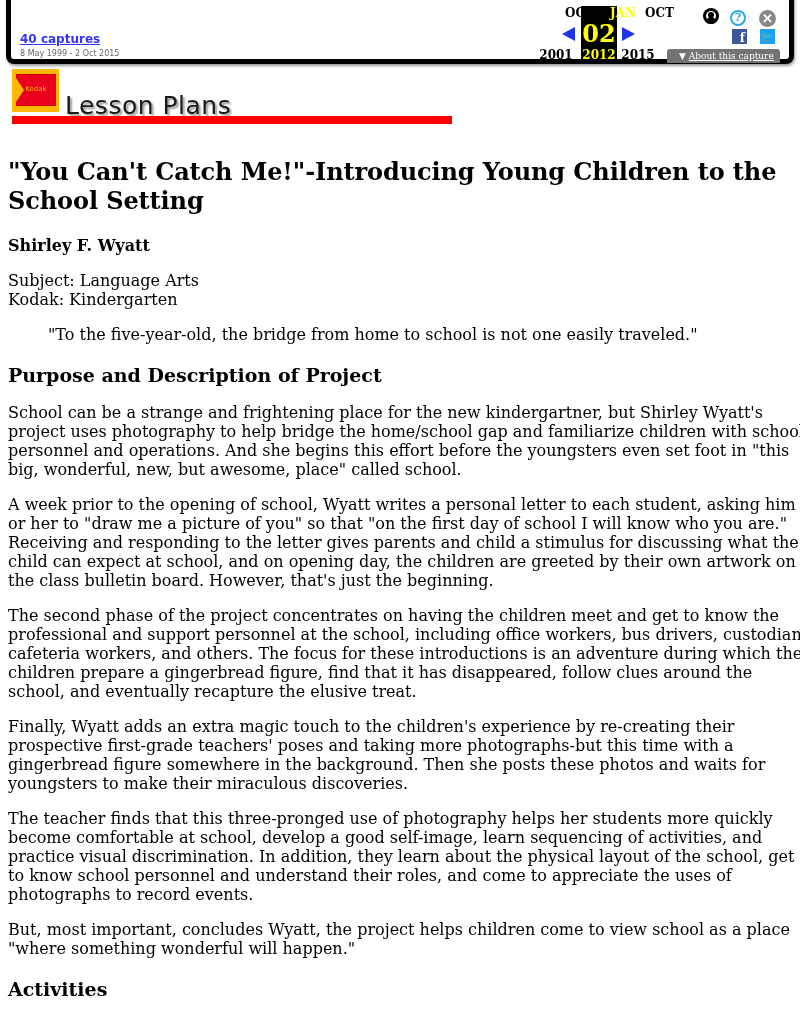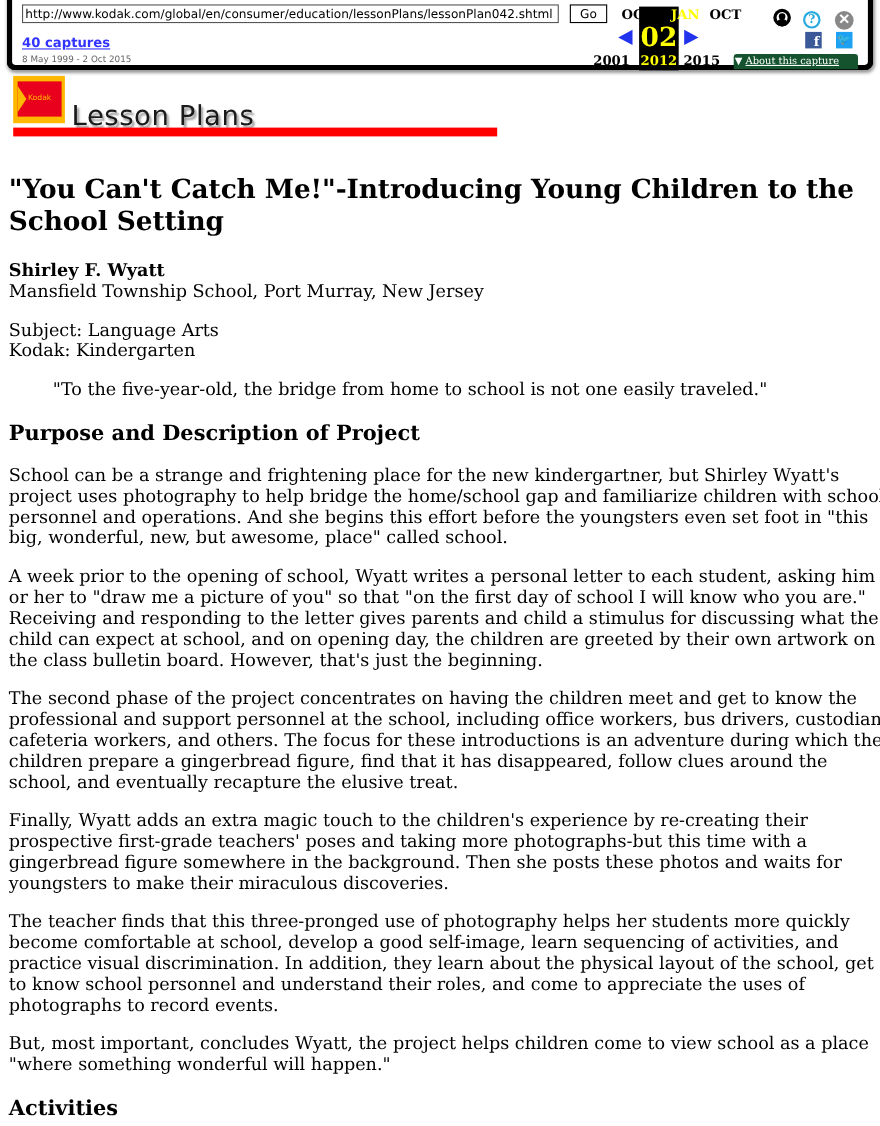--- a/index.html
+++ b/index.html
@@ -33,22 +33,22 @@
   .wb-prev { left: 536px; width: 40px; }
   .wb-cur { left: 581px; width: 36px; background: #000; color: #ff0; height: 58px; }
   .wb-next { left: 616px; width: 44px; }
   .wb-day { font-size: 24px; line-height: 28px; color: #ff0; }
   .wb-arrow-l { position: absolute; left: 562px; top: 27px; width: 0; height: 0;
     border-top: 7px solid transparent; border-bottom: 7px solid transparent; border-right: 13px solid #2233ee; }
   .wb-arrow-r { position: absolute; left: 622px; top: 27px; width: 0; height: 0;
     border-top: 7px solid transparent; border-bottom: 7px solid transparent; border-left: 13px solid #2233ee; }
   .wb-about {
     position: absolute; left: 667px; top: 49px; width: 113px; height: 14px;
-    background: #14532d; color: #fff; font-size: 9px; line-height: 14px; border-radius: 3px 3px 0 0;
-    text-align: left; padding-left: 1px; box-sizing: border-box;
+    background: #737373; color: #fff; font-size: 9px; line-height: 14px; border-radius: 3px 3px 0 0;
+    text-align: left; padding-left: 12px; box-sizing: border-box;
   }
   .wb-about .lbl { text-decoration: underline; }
   .wb-user { position: absolute; left: 703px; top: 8px; width: 16px; height: 16px; border-radius: 50%; background: #000; overflow: hidden; }
   .wb-user::before { content: ""; position: absolute; left: 3px; top: 3px; width: 10px; height: 10px; border-radius: 50%; background: #fff; }
   .wb-user::after { content: ""; position: absolute; left: 5px; top: 4px; width: 6px; height: 6px; border-radius: 50%; background: #000; box-shadow: 0 7px 0 2px #000; }
   .wb-help { position: absolute; left: 730px; top: 10px; width: 16px; height: 16px; border: 2px solid #29aae1; border-radius: 50%; box-sizing: border-box; color: #29aae1; font-size: 11px; font-weight: bold; text-align: center; line-height: 12px; }
   .wb-close { position: absolute; left: 759px; top: 10px; width: 17px; height: 17px; background: #888; border-radius: 50%; color: #fff; font-size: 13px; font-weight: bold; text-align: center; line-height: 17px; }
   .wb-fb { position: absolute; left: 732px; top: 29px; width: 15px; height: 15px; background: #3b5998; color: #fff; font-size: 12px; font-weight: bold; text-align: right; padding-right: 2px; box-sizing: border-box; line-height: 18px; overflow: hidden; }
   .wb-tw { position: absolute; left: 760px; top: 29px; width: 15px; height: 15px; background: #1da1f2; color: #fff; font-size: 10px; text-align: center; line-height: 15px; }
 
@@ -69,24 +69,20 @@
   .meta { margin-top: 16px; font-size: 16px; line-height: 19px; }
   .quote { margin: 16px 0 0 40px; font-size: 16px; line-height: 19px; }
   h2 { font-size: 19px; font-weight: bold; margin: 20px 0 0 0; line-height: 23px; }
   p { margin: 16px 0 0 0; font-size: 16px; line-height: 19px; white-space: nowrap; }
   p span { display: block; }
 </style>
 </head>
 <body>
 
 <div class="wb-toolbar">
-  <div class="wb-url-wrap">
-    <div class="wb-url">http://www.kodak.com/global/en/consumer/education/lessonPlans/lessonPlan042.shtml</div>
-    <div class="wb-go">Go</div>
-  </div>
   <div class="wb-captures">40 captures</div>
   <div class="wb-range">8 May 1999 - 2 Oct 2015</div>
 </div>
 
 <div class="wb-col wb-prev">
   <div class="wb-month">OCT</div>
   <div style="height:28px"></div>
   <div class="wb-year">2001</div>
 </div>
 <div class="wb-arrow-l"></div>
@@ -120,21 +116,20 @@
     </div>
   </div>
   <div class="banner-title">Lesson Plans</div>
   <div class="banner-bar"></div>
 </div>
 
 <div class="content">
   <h1>"You Can't Catch Me!"-Introducing Young Children to the School Setting</h1>
   <div class="author">
     <b>Shirley F. Wyatt</b><br>
-    <span>Mansfield Township School, Port Murray, New Jersey</span>
   </div>
   <div class="meta">
     <span>Subject: Language Arts</span><br>
     <span>Kodak: Kindergarten</span>
   </div>
   <div class="quote">"To the five-year-old, the bridge from home to school is not one easily traveled."</div>
   <h2>Purpose and Description of Project</h2>
   <p>
     <span>School can be a strange and frightening place for the new kindergartner, but Shirley Wyatt's</span>
     <span>project uses photography to help bridge the home/school gap and familiarize children with school</span>

